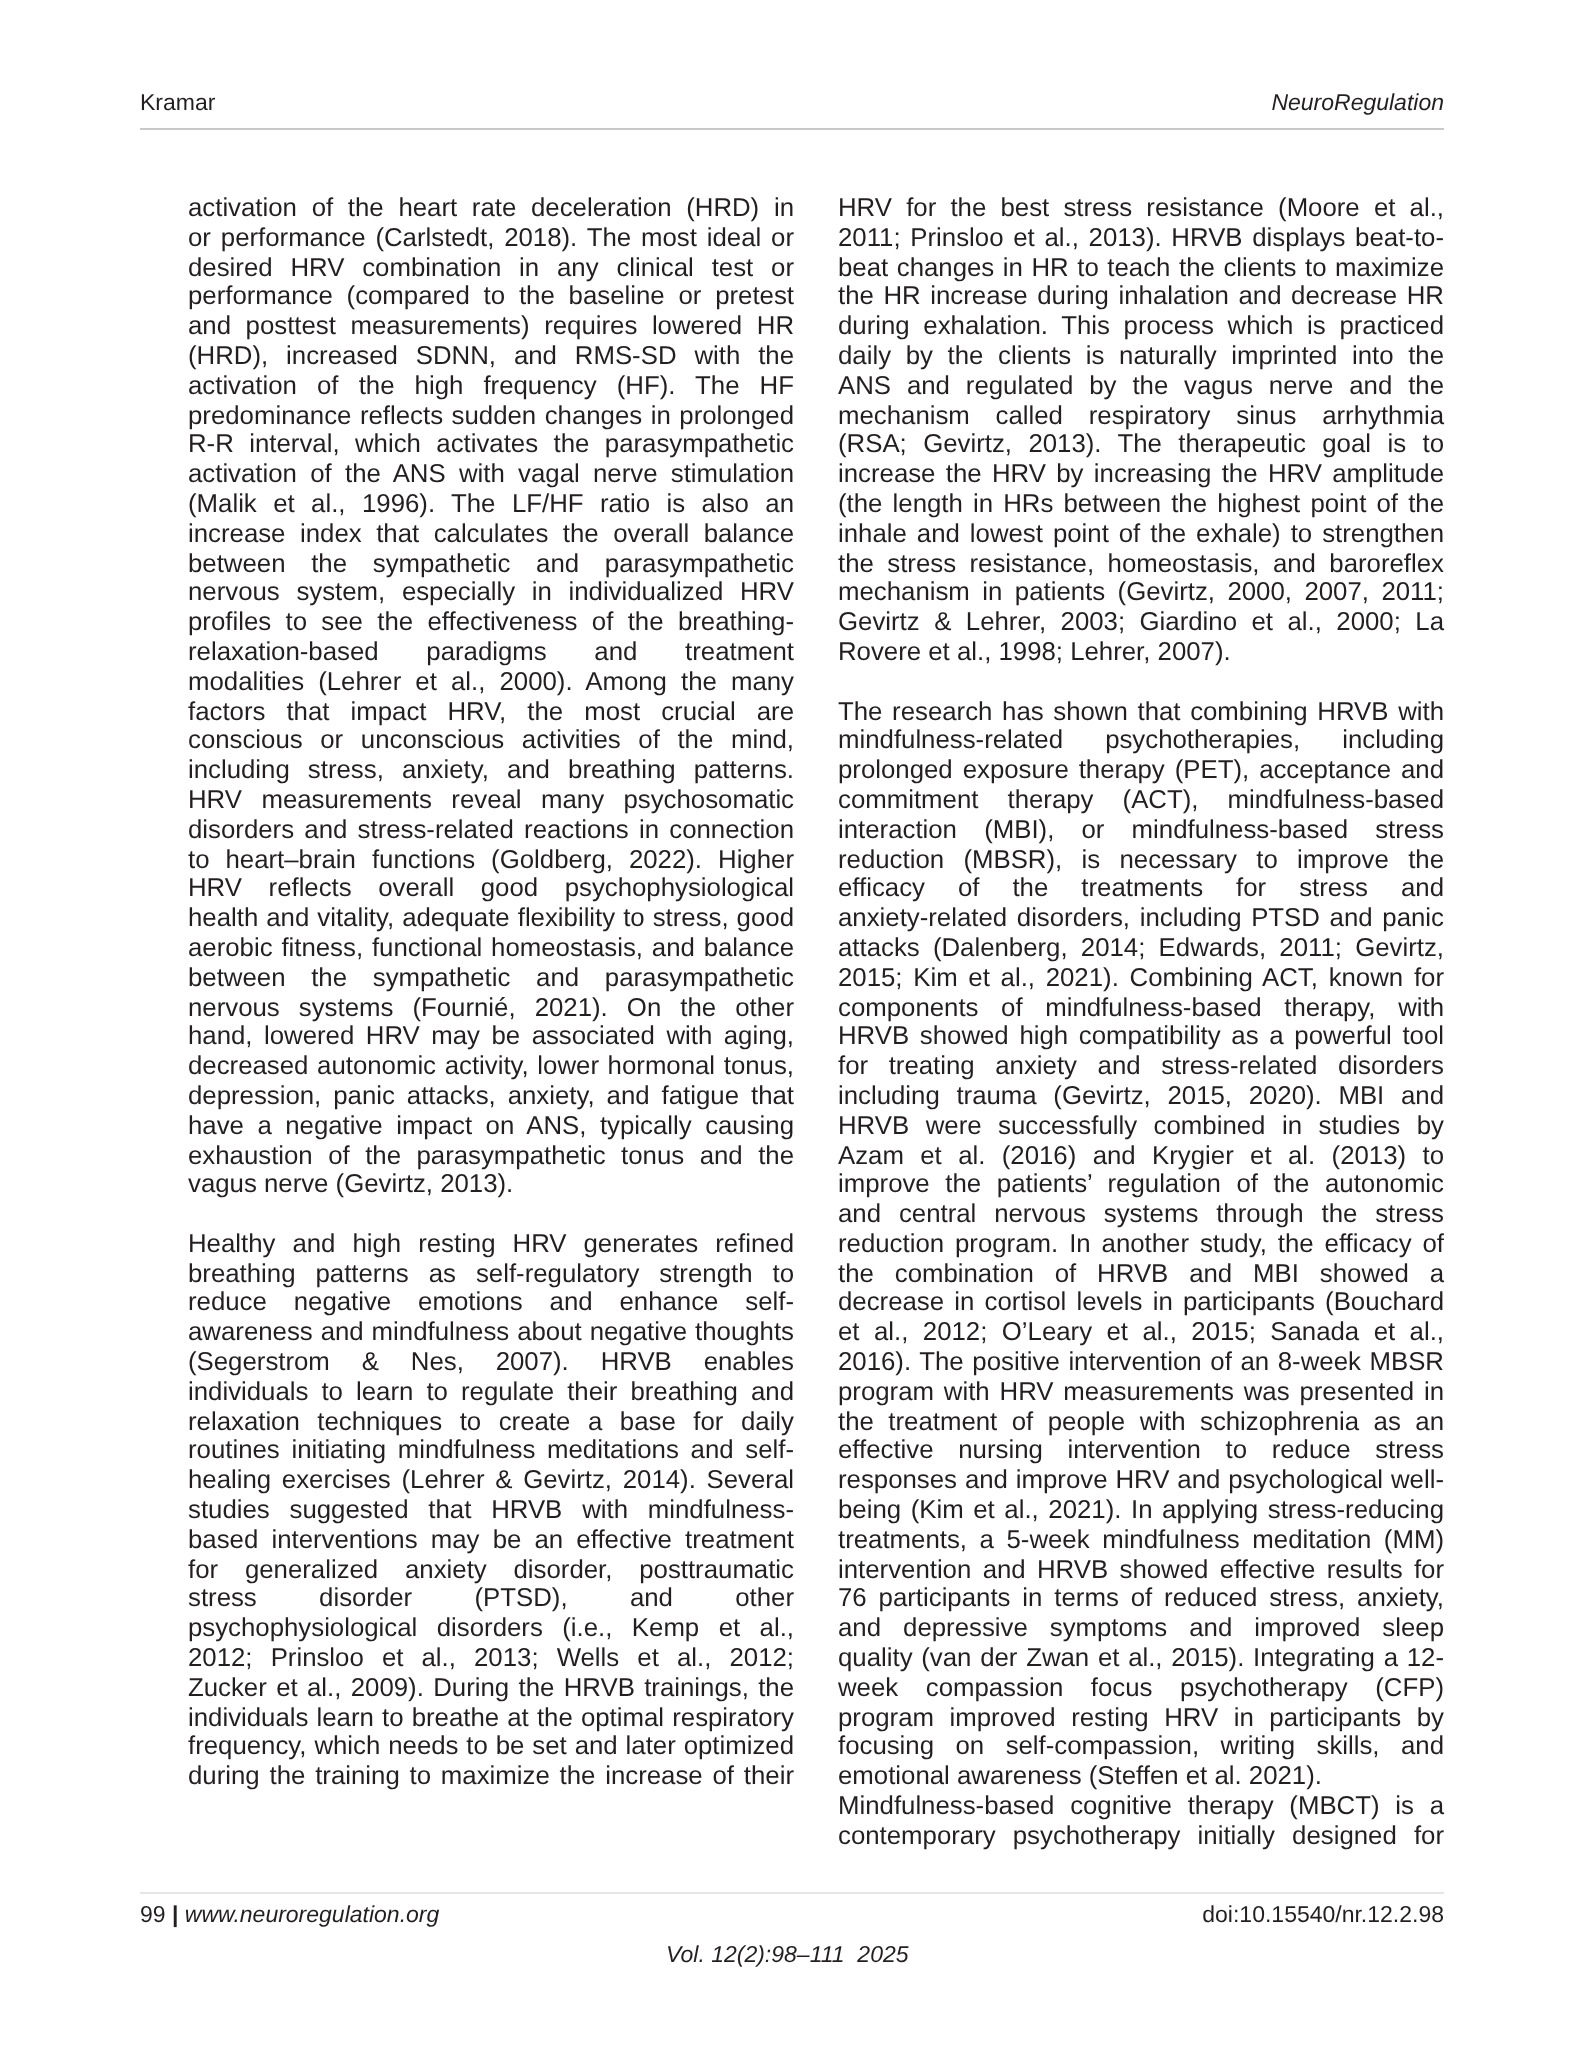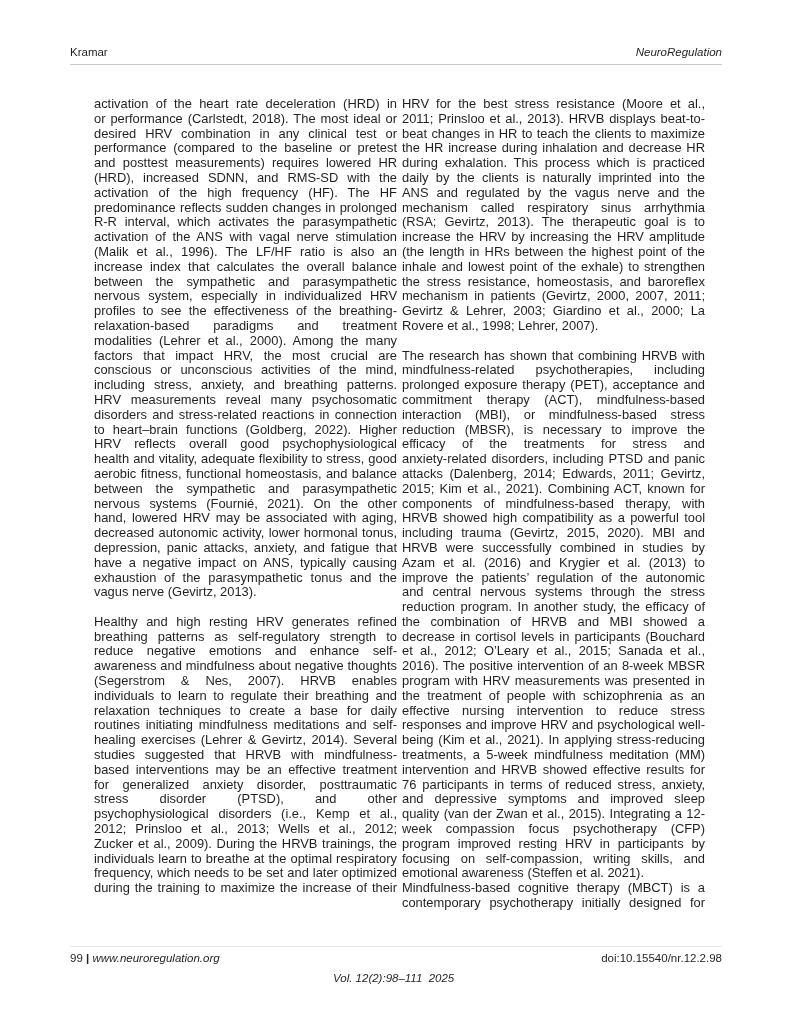--- a/index.html
+++ b/index.html
@@ -16,21 +16,21 @@
     }
     .header-rule {
       position: absolute; left: 70px; width: 652px; top: 64px; height: 0;
       border-top: 1px solid #c9c9c9;
     }
     .column {
       position: absolute; top: 97px; width: 303px;
       font-size: 12.9px;
     }
     .column.left { left: 58px; margin-left: 36px; }
-    .column.right { left: 402px; }
+    .column.right { left: 419px; }
     .line {
       height: 14.8px; line-height: 14.8px; white-space: nowrap;
       text-align: justify; text-align-last: justify;
     }
     .line.last { text-align: left; text-align-last: left; }
     .gap { height: 14.8px; }
     .footer-rule {
       position: absolute; left: 70px; width: 652px; top: 946px; height: 0;
       border-top: 1px solid #e6e6e6;
     }
@@ -137,20 +137,21 @@
       <div class="line">prolonged exposure therapy (PET), acceptance and</div>
       <div class="line">commitment therapy (ACT), mindfulness-based</div>
       <div class="line">interaction (MBI), or mindfulness-based stress</div>
       <div class="line">reduction (MBSR), is necessary to improve the</div>
       <div class="line">efficacy of the treatments for stress and</div>
       <div class="line">anxiety-related disorders, including PTSD and panic</div>
       <div class="line">attacks (Dalenberg, 2014; Edwards, 2011; Gevirtz,</div>
       <div class="line">2015; Kim et al., 2021). Combining ACT, known for</div>
       <div class="line">components of mindfulness-based therapy, with</div>
       <div class="line">HRVB showed high compatibility as a powerful tool</div>
+      <div class="line">for treating anxiety and stress-related disorders</div>
       <div class="line">including trauma (Gevirtz, 2015, 2020). MBI and</div>
       <div class="line">HRVB were successfully combined in studies by</div>
       <div class="line">Azam et al. (2016) and Krygier et al. (2013) to</div>
       <div class="line">improve the patients’ regulation of the autonomic</div>
       <div class="line">and central nervous systems through the stress</div>
       <div class="line">reduction program. In another study, the efficacy of</div>
       <div class="line">the combination of HRVB and MBI showed a</div>
       <div class="line">decrease in cortisol levels in participants (Bouchard</div>
       <div class="line">et al., 2012; O’Leary et al., 2015; Sanada et al.,</div>
       <div class="line">2016). The positive intervention of an 8-week MBSR</div>

